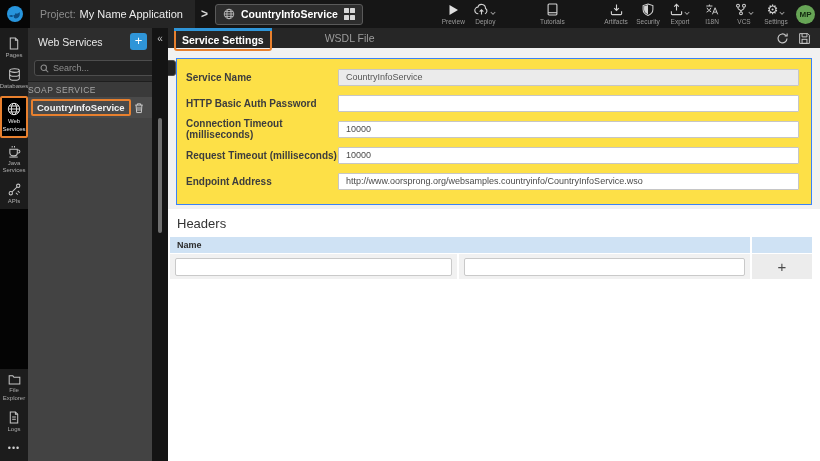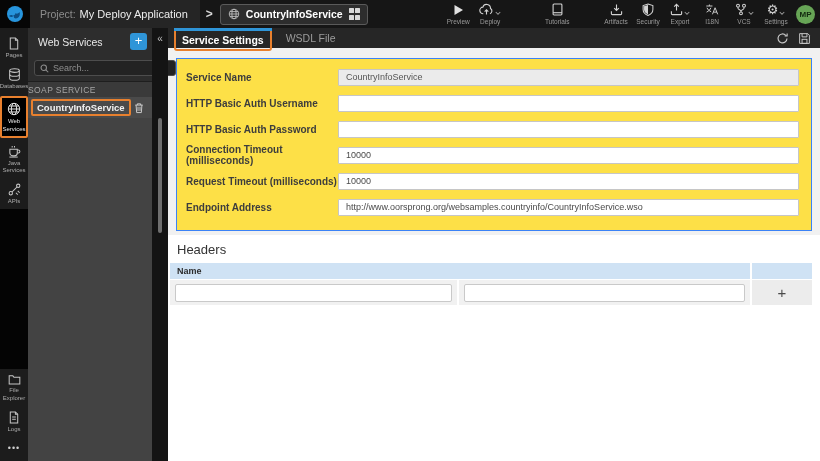--- a/index.html
+++ b/index.html
@@ -47,21 +47,21 @@
   .trash { margin-left:auto; color:#d2d2d2; }
   .panel-body { flex:1; background:#434343; }
 
   
   .strip { position:absolute; left:152px; top:28px; width:16px; height:433px; background:#141414; z-index:3; }
   .collapse-btn { width:16px; height:16px; color:#bdbdbd; font-size:10px; text-align:center; line-height:15px; margin-top:3px; cursor:pointer; }
   .scroll-thumb { position:absolute; left:6px; top:90px; width:4px; height:115px; background:#6f6f6f; border-radius:2px; }
 
   
   .main { position:absolute; left:168px; top:28px; width:652px; height:433px; background:#fff; display:flex; flex-direction:column; }
-  .tabbar { height:20px; background:#262626; display:flex; align-items:center; flex:none; position:relative; }
+  .tabbar { height:20px; background:#262626; display:flex; align-items:center; flex:none; position:relative;gap:39px; }
   .tab { position:relative; height:20px; display:flex; align-items:center; cursor:pointer; }
   .tab.active { margin-left:6px; }
   .tab-indicator { position:absolute; top:0; left:0; right:0; height:2.5px; background:#2f95d8; }
   .tab-annot { border:2px solid #e8802e; border-radius:3px; padding:1px 6px; margin-top:2px; }
   .tab-annot span { color:#fff; font-size:10.5px; font-weight:bold; white-space:nowrap; }
   .tab.inactive { margin-left:14px; color:#9c9c9c; font-size:10.5px; }
   .tabbar-icons { margin-left:auto; display:flex; align-items:center; gap:9px; padding-right:9px; color:#c9c9c9; }
   .tabbar-icons .tbi { cursor:pointer; display:flex; }
 
   .content { flex:1; background:#fff; overflow:hidden; }
@@ -94,21 +94,21 @@
 
   <div class="topbar">
     <div class="logo-block">
       <svg class="ic" width="18" height="18" viewBox="0 0 18 18">
         <circle cx="9" cy="9" r="8" fill="#2795dd"></circle>
         <path d="M3 11c2 1.5 4 1 5-.5-1 2.5 1.5 3.5 3.5 2.5 2-1 3-3.5 2-6-1.5 2-3 2-4 1 0 2-2 3-3.5 2.2C5 9.7 4 10.5 3 11z" fill="#0d4f86"></path>
       </svg>
     </div>
     <div class="project-block">
       <span class="project-label">Project:</span>
-      <span class="project-name">My Deploy Application</span>
+      <span class="project-name">My Name Application</span>
     </div>
     <span class="crumb">&gt;</span>
     <div class="service-tab">
       <svg class="ic" width="12" height="12" viewBox="0 0 16 16" fill="none" stroke="#bdbdbd" stroke-width="1.2">
         <circle cx="8" cy="8" r="6.3"></circle>
           <ellipse cx="8" cy="8" rx="2.8" ry="6.3"></ellipse>
           <path d="M1.7 8h12.6M2.6 4.8h10.8M2.6 11.2h10.8"></path>
       </svg>
       <span class="service-tab-label">CountryInfoService</span>
       <span class="grid-icon">
@@ -335,24 +335,20 @@
         </span>
       </div>
     </div>
 
     <div class="content">
       <div class="form-band">
         <div class="card">
           <div class="frow">
             <label>Service Name</label>
             <input type="text" disabled="" value="CountryInfoService" style="">
-          </div>
-          <div class="frow">
-            <label>HTTP Basic Auth Username</label>
-            <input type="text" value="" style="">
           </div>
           <div class="frow">
             <label>HTTP Basic Auth Password</label>
             <input type="text" value="" style="">
           </div>
           <div class="frow">
             <label>Connection Timeout (milliseconds)</label>
             <input type="text" value="10000" style="">
           </div>
           <div class="frow">

